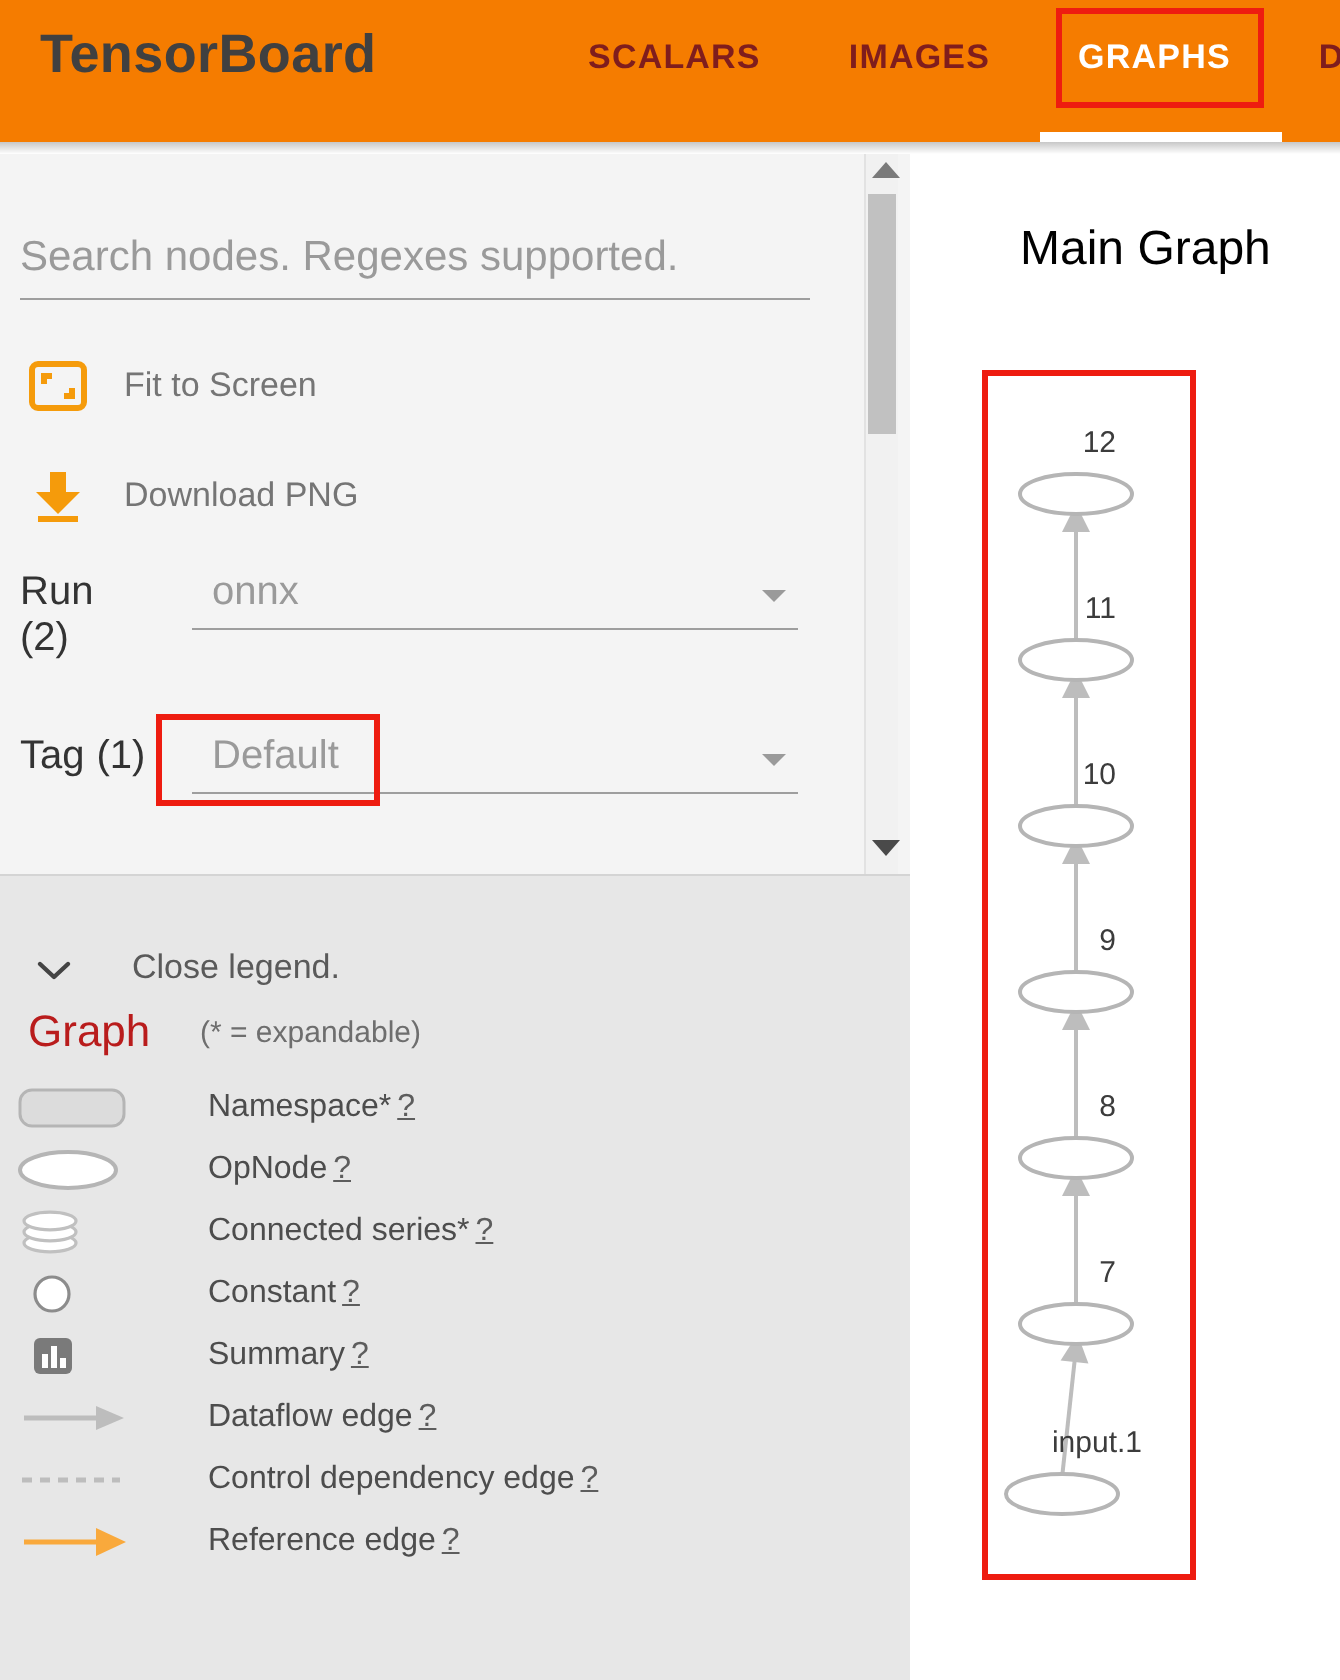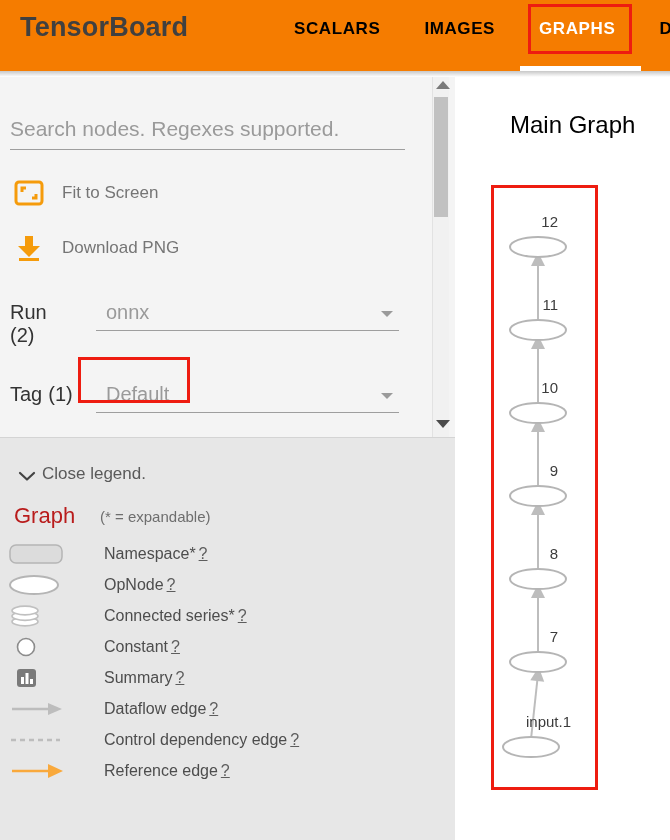--- a/index.html
+++ b/index.html
@@ -19,21 +19,21 @@
   .brand {
     position: absolute; left: 20px; top: 12px;
     color: #404040; font-size: 27px; font-weight: bold;
     letter-spacing: 0.2px; white-space: nowrap;
   }
   .tabs {
     position: absolute; left: 272px; top: 16px;
     display: flex; align-items: flex-start; gap: 0px;
   }
   .tab {
-    color: #000000; font-size: 17px; font-weight: bold;
+    color: #7f1d1d; font-size: 17px; font-weight: bold;
     letter-spacing: 0.6px; padding: 3px 22px; white-space: nowrap;
     cursor: pointer;
   }
   .tab.active { color: #ffffff; }
   .tab-underline {
     position: absolute; left: 520px; top: 66px; width: 121px; height: 5px;
     background: #ffffff;
   }
   .tab-highlight-box {
     position: absolute; left: 528px; top: 4px; width: 104px; height: 50px;
@@ -63,21 +63,21 @@
 
   .action-row {
     position: absolute; display: flex; align-items: center; gap: 18px;
     cursor: pointer;
   }
   .action-label { font-size: 17px; color: #757575; }
 
   .fit-icon { width: 30px; height: 26px; }
   .dl-icon { width: 30px; height: 26px; }
 
-  .selector-row { position: absolute; display: flex; align-items: flex-start; margin-top: 16px; }
+  .selector-row { position: absolute; display: flex; align-items: flex-start; }
   .sel-label { font-size: 20px; color: #333; white-space: nowrap; }
   .sel-field {
     position: relative; border-bottom: 1px solid #9e9e9e;
     height: 30px;
   }
   .sel-value {
     font-size: 20px; color: #9a9a9a; position: absolute; left: 10px; top: 0px;
     white-space: nowrap;
   }
   .sel-caret {
@@ -111,22 +111,22 @@
     position: absolute; left: 434px; top: 97px; width: 14px; height: 120px;
     background: #C1C1C1; cursor: pointer;
   }
 
   
   .legend {
     position: absolute; left: 0; top: 437px; width: 455px; height: 403px;
     background: #E7E7E7; border-top: 1px solid #D4D4D4;
   }
   .legend-close {
-    position: absolute; left: 18px; top: 26px;
-    display: flex; align-items: center; gap: 6px; cursor: pointer;
+    position: absolute; left: 18px; top: 36px;
+    display: flex; align-items: center; gap: 30px; cursor: pointer;
   }
   .chev { width: 18px; height: 12px; }
   .legend-close-label { font-size: 17px; color: #5a5a5a; }
   .legend-title {
     position: absolute; left: 14px; top: 65px;
     font-size: 22px; color: #b91c1c;
   }
   .legend-sub {
     position: absolute; left: 100px; top: 70px;
     font-size: 15px; color: #6e6e6e;

